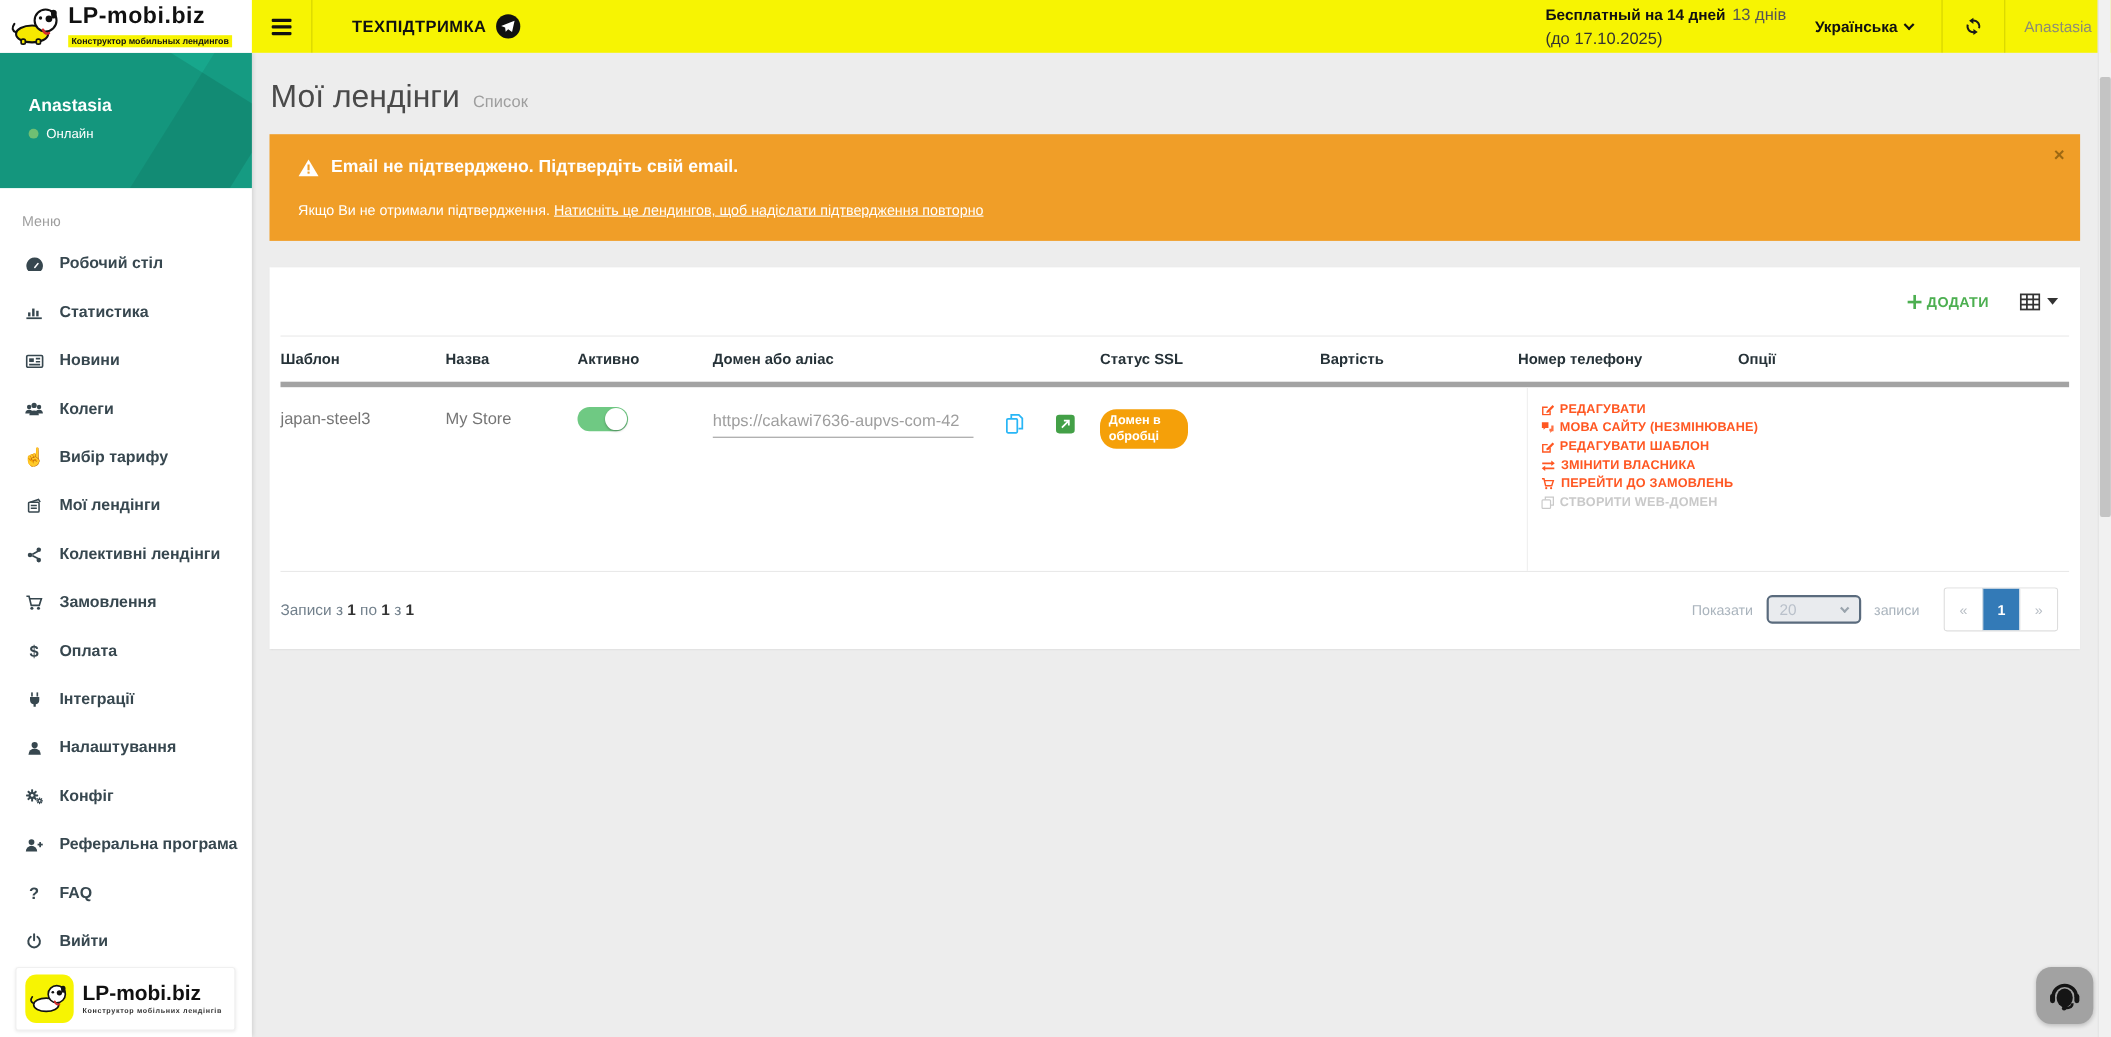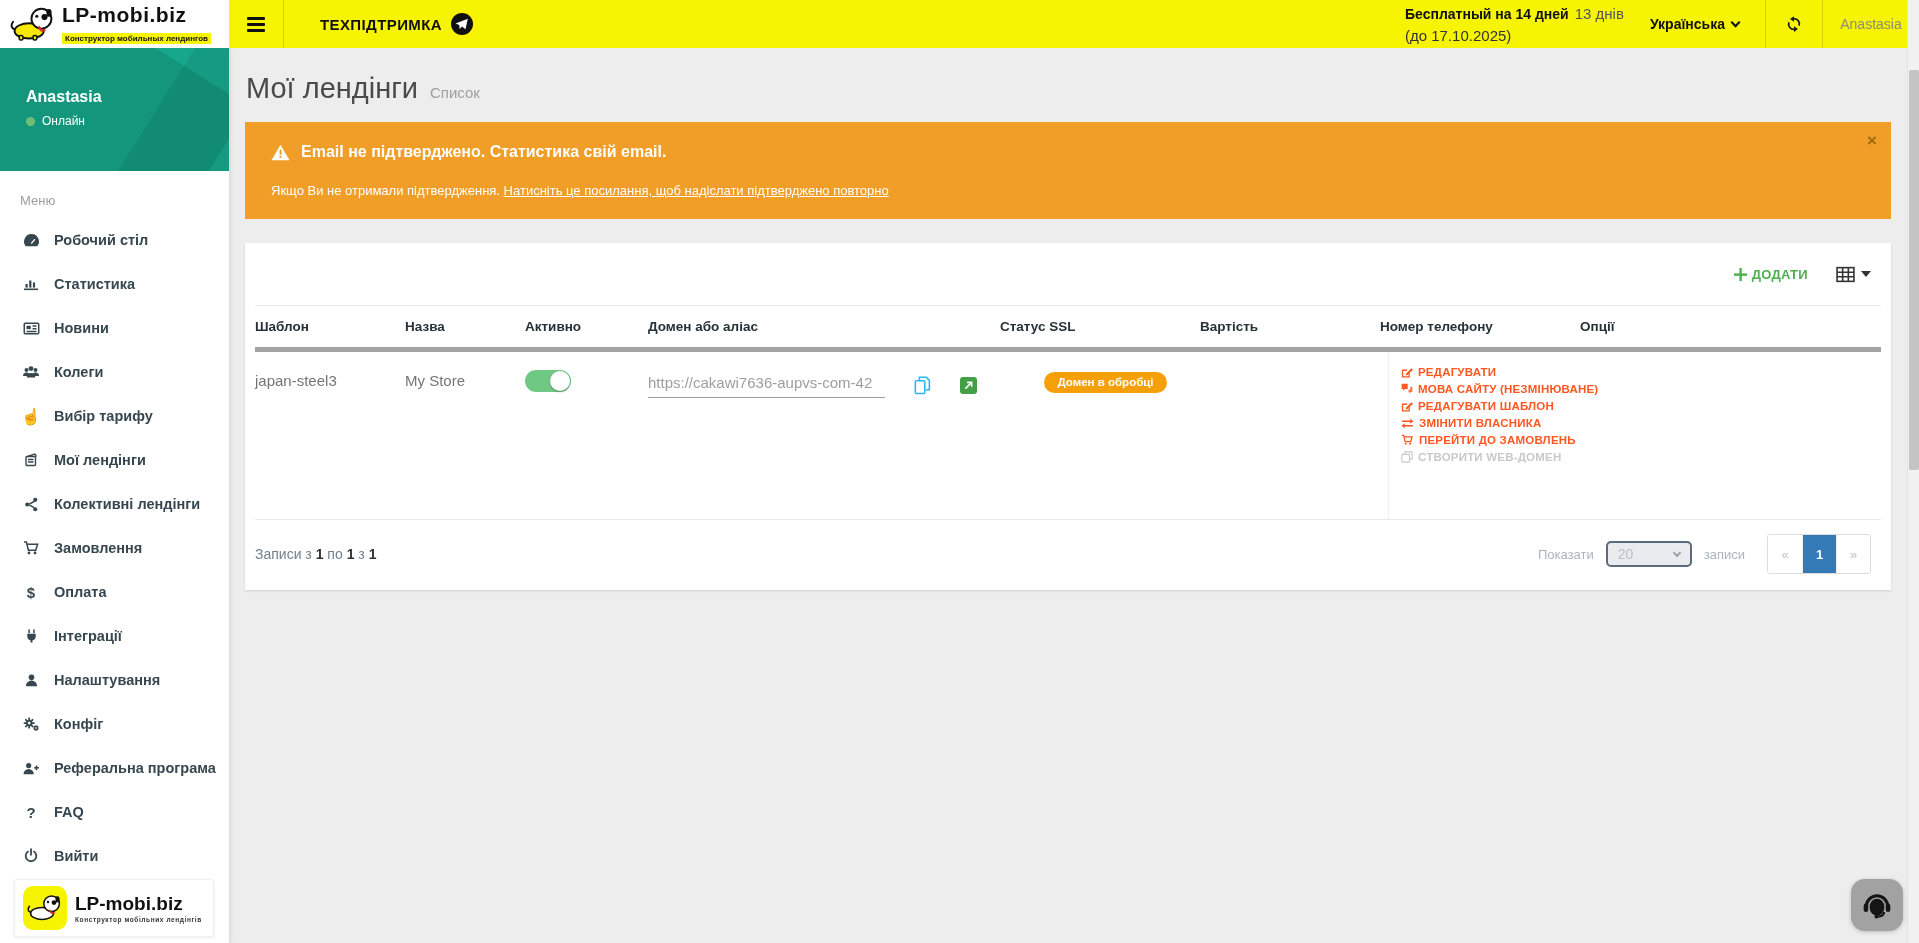--- a/index.html
+++ b/index.html
@@ -78,21 +78,21 @@
   .c4{width:200px;} .c5{width:180px;} .c6{width:188px;} .c7{flex:1;border-left:1px solid #efefef;padding-left:12px;}
   .thead .c7{border-left:none;padding-left:12px;}
 
   .toggle{width:46px;height:22px;background:#6fc983;border-radius:11px;position:relative;cursor:pointer;margin-top:-2px;}
   .toggle .knob{position:absolute;right:1px;top:1px;width:20px;height:20px;border-radius:50%;background:#fff;box-shadow:0 1px 2px rgba(0,0,0,.3);}
   .domain-wrap{display:flex;align-items:center;gap:29px;}
   .domain-input{width:237px;border:none;border-bottom:1px solid #9e9e9e;font-size:15px;color:#9e9e9e;background:transparent;outline:none;padding:2px 0 6px 0;font-family:"Liberation Sans",sans-serif;}
   .icon-btn{cursor:pointer;display:inline-flex;}
   .ext-box{width:17px;height:17px;background:#43a047;border-radius:3px;display:flex;align-items:center;justify-content:center;cursor:pointer;}
 
-  .ssl-badge{width:123px;background:var(--badge);color:#fff;font-size:11.5px;font-weight:bold;text-align:center;border-radius:15px;padding:3px 8px;line-height:1.3;margin-left:44px;}
+  .ssl-badge{width:80px;background:var(--badge);color:#fff;font-size:11.5px;font-weight:bold;text-align:left;border-radius:15px;padding:3px 8px;line-height:1.3;}
   .opt-list{display:flex;flex-direction:column;gap:5px;padding-top:14px;}
   .opt{display:flex;align-items:center;gap:5px;font-size:11.5px;font-weight:bold;color:var(--red);letter-spacing:.2px;cursor:pointer;text-transform:uppercase;}
   .opt.disabled{color:#c9c9c9;cursor:default;}
 
   .card-footer{display:flex;align-items:center;justify-content:space-between;padding:14px 20px 16px 10px;}
   .records{font-size:14px;color:#72808c;}
   .records b{color:#333;}
   .footer-right{display:flex;align-items:center;gap:12px;}
   .show-label,.rec-label{font-size:13px;color:#aab4bd;}
   .size-select{width:86px;height:26px;background:#e9ebee;border:2px solid #5a6b7d;border-radius:5px;display:flex;align-items:center;justify-content:space-between;padding:0 10px;color:#b9c0ca;font-size:14px;cursor:default;}
@@ -374,25 +374,25 @@
 
   <div class="alert">
     <div class="a-title">
       <span>
         <svg width="19" height="17" viewBox="0 0 18 16">
             <path d="M9 .8 17.6 15.4H.4z" fill="#fff"></path>
             <rect x="8.1" y="5.2" width="1.8" height="5" fill="#f09e28"></rect>
             <rect x="8.1" y="11.3" width="1.8" height="1.8" fill="#f09e28"></rect>
           </svg>
       </span>
-      <span>Email не підтверджено. Статистика свій email.</span>
+      <span>Email не підтверджено. Підтвердіть свій email.</span>
     </div>
     <div class="a-text">
       <span>Якщо Ви не отримали підтвердження.</span>
-      <a>Натисніть це посилання, щоб надіслати підтверджено повторно</a>
+      <a>Натисніть це лендингов, щоб надіслати підтвердження повторно</a>
     </div>
     <span class="a-close">×</span>
   </div>
 
   <div class="card">
     <div class="card-toolbar">
       <div class="add-btn">
         <svg width="13" height="13" viewBox="0 0 12 12" fill="#4caf50">
             <rect x="5" y="0" width="2.2" height="12"></rect>
             <rect x="0" y="5" width="12" height="2.2"></rect>

